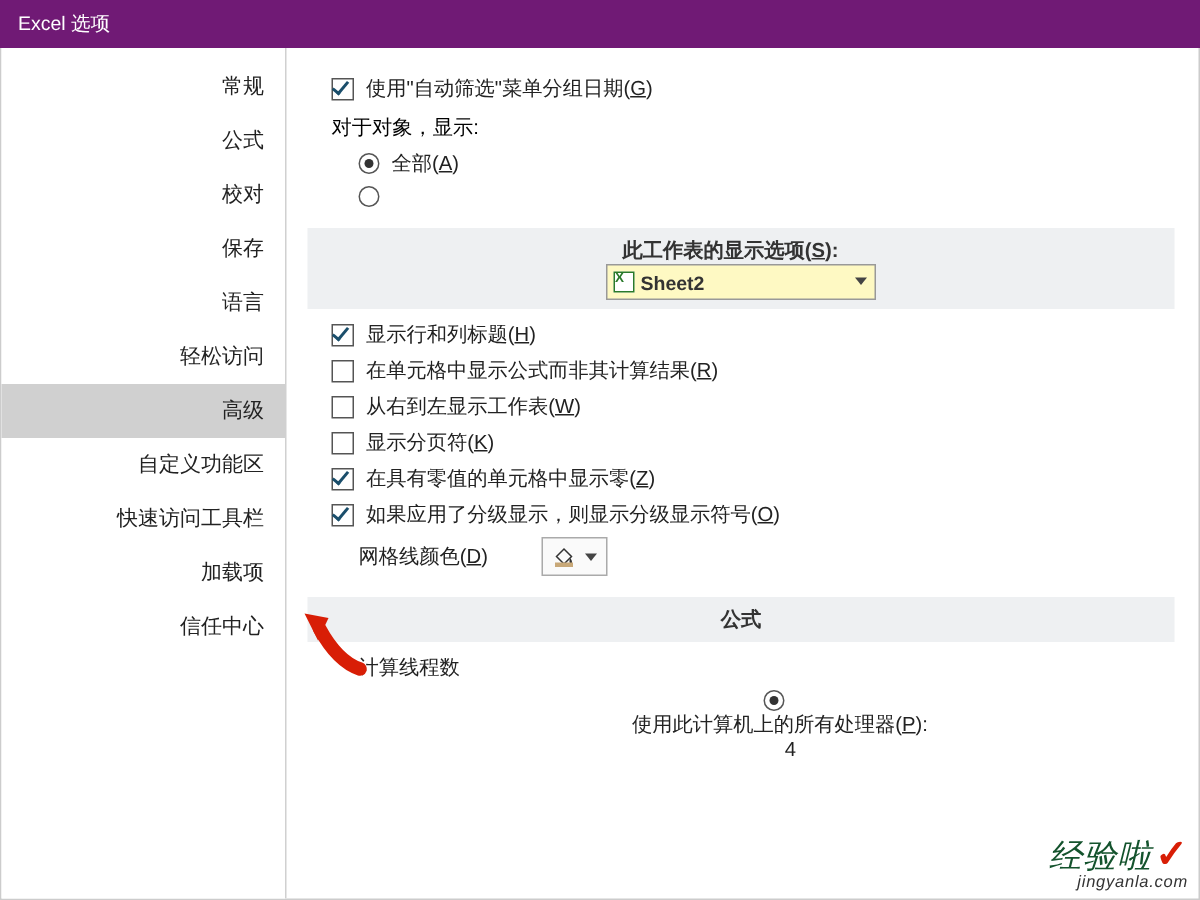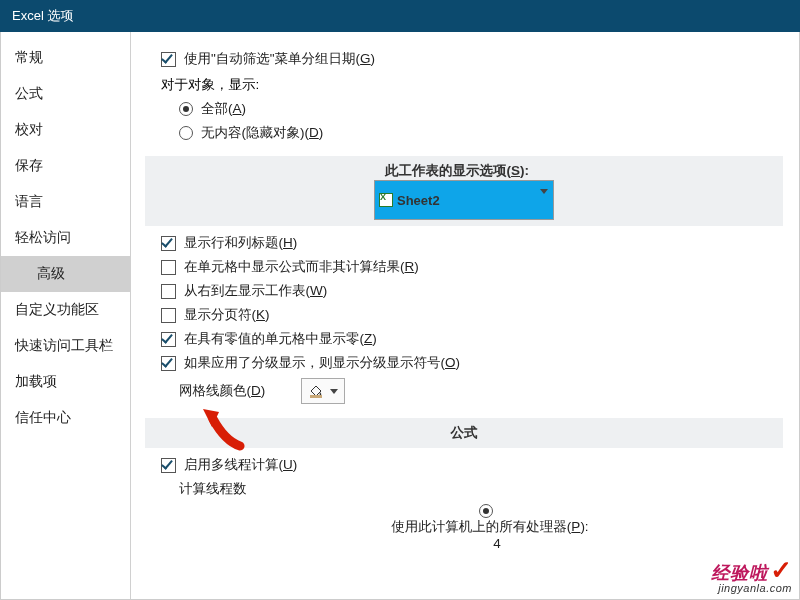--- a/index.html
+++ b/index.html
@@ -1,47 +1,47 @@
 <!DOCTYPE html>
 <html><head>
 <meta charset="utf-8">
 <style>
 * { margin:0; padding:0; box-sizing:border-box; font-family:"Microsoft YaHei","Segoe UI",sans-serif; }
 body { background:#fff; width:800px; height:600px; overflow:hidden; position:relative; }
-.titlebar { background:#0c4a6e; color:#fff; height:32px; line-height:32px; padding-left:12px; font-size:13px; }
+.titlebar { background:#701a75; color:#fff; height:32px; line-height:32px; padding-left:12px; font-size:13px; }
 .dialog { display:flex; height:568px; border:1px solid #ccc; border-top:none; }
-.sidebar { width:130px; border-right:1px solid #d0d0d0; background:#fff; padding-top:8px; }
+.sidebar { width:190px; border-right:1px solid #d0d0d0; background:#fff; padding-top:8px;text-align:right; }
 .sidebar-item { padding:9px 14px; font-size:14px; color:#222; cursor:pointer; }
 .sidebar-item.selected { background:#d0d0d0;padding-left:36px; }
 .content { flex:1; overflow-y:auto; padding:12px 16px 0 18px; }
 .opt-row { display:flex; align-items:center; margin:6px 0 6px 12px; font-size:13.5px; color:#222; }
 .opt-row.indent1 { margin-left:30px; }
 .opt-row.indent2 { margin-left:48px;flex-direction:column; }
 .chk { width:15px; height:15px; border:1.2px solid #555; margin-right:8px; flex-shrink:0; position:relative; background:#fff; }
 .chk.checked::after { content:""; position:absolute; left:2px; top:-1px; width:4px; height:9px; border:solid #1a4e6b; border-width:0 2px 2px 0; transform:rotate(40deg); }
 .radio { width:14px; height:14px; border:1.2px solid #555; border-radius:50%; margin-right:8px; flex-shrink:0; position:relative; background:#fff; }
 .radio.checked::after { content:""; position:absolute; left:3px; top:3px; width:6px; height:6px; background:#333; border-radius:50%; }
 .ul { text-decoration:underline; }
 .sublabel { margin:8px 0 4px 12px; font-size:13.5px; }
 .section-hdr { background:#eef0f2; padding:6px 10px; font-size:13.5px; font-weight:bold; color:#333; margin:14px 0 8px -4px; display:flex; align-items:center;flex-direction:column; }
 .section-hdr .lbl { margin-right:14px; }
-.sheet-select { display:flex; align-items:center; border:1px solid #999; background:#0ea5e9; height:40px; min-width:180px; padding:0 4px; font-size:13px; position:relative; }
+.sheet-select { display:flex; align-items:center; border:1px solid #999; background:#fef9c3; height:24px; min-width:180px; padding:0 4px; font-size:13px; position:relative; }
 .sheet-icon { width:14px; height:14px; margin-right:4px; position:relative; }
 .sheet-icon::before { content:""; position:absolute; inset:0; border:1px solid #2a7a2a; background:#fff; }
 .sheet-icon::after { content:"X"; position:absolute; left:1px; top:-1px; font-size:9px; color:#2a7a2a; font-weight:bold; }
 .sheet-select .caret { position:absolute; right:5px; top:8px; width:0; height:0; border-left:4px solid transparent; border-right:4px solid transparent; border-top:5px solid #444; }
 .color-btn { display:flex; align-items:center; border:1px solid #aaa; height:26px; padding:0 6px; margin-left:8px; background:#fafafa; position:relative; }
 .color-btn .bucket { width:16px; height:16px; position:relative; }
 .color-btn .bucket svg { width:16px; height:16px; }
 .color-btn .swatch { position:absolute; bottom:1px; left:2px; width:12px; height:3px; background:#c8a878; }
 .color-btn .caret { width:0; height:0; border-left:4px solid transparent; border-right:4px solid transparent; border-top:5px solid #444; margin-left:6px; }
 .arrow { position:absolute; left:195px; top:401px; pointer-events:none; z-index:50; }
 .arrow svg { width:60px; height:50px; }
 .watermark { position:absolute; right:8px; bottom:6px; text-align:right; z-index:60; }
-.wm1 { font-size:18px; font-weight:700; color:#be185d; letter-spacing:1px; font-style:italic; display:inline-block; }
+.wm1 { font-size:22px; font-weight:400; color:#14532d; letter-spacing:1px; font-style:italic; display:inline-block; }
 .wm-check { color:#d81e06; font-size:26px; font-weight:900; margin-left:2px; }
 .wm2 { font-size:11px; color:#333; font-style:italic; margin-top:-4px; letter-spacing:0.5px; }
 .val { margin-left:14px; }
 </style>
 </head>
 <body>
 
 <div class="titlebar">Excel 选项</div>
 
 <div class="dialog">
@@ -67,21 +67,20 @@
       <span>使用"自动筛选"菜单分组日期(<span class="ul">G</span>)</span>
     </div>
 
     <div class="sublabel">对于对象，显示:</div>
     <div class="opt-row indent1">
       <span class="radio checked"></span>
       <span>全部(<span class="ul">A</span>)</span>
     </div>
     <div class="opt-row indent1">
       <span class="radio"></span>
-      <span>无内容(隐藏对象)(<span class="ul">D</span>)</span>
     </div>
 
     <div class="section-hdr">
       <span class="lbl">此工作表的显示选项(<span class="ul">S</span>):</span>
       <div class="sheet-select">
         <span class="sheet-icon"></span>
         <span>Sheet2</span>
         <span class="caret"></span>
       </div>
     </div>
@@ -121,24 +120,20 @@
           <span class="swatch"></span>
         </span>
         <span class="caret"></span>
       </div>
     </div>
 
     <div class="section-hdr">
       <span>公式</span>
     </div>
 
-    <div class="opt-row">
-      <span class="chk checked"></span>
-      <span>启用多线程计算(<span class="ul">U</span>)</span>
-    </div>
     <div class="opt-row indent1">
       <span>计算线程数</span>
     </div>
     <div class="opt-row indent2">
       <span class="radio checked"></span>
       <span>使用此计算机上的所有处理器(<span class="ul">P</span>):</span>
       <span class="val">4</span>
     </div>
 
   </div>

